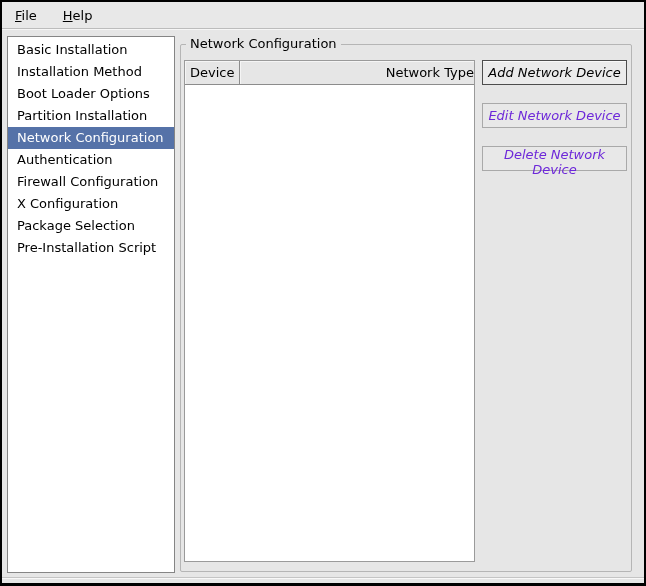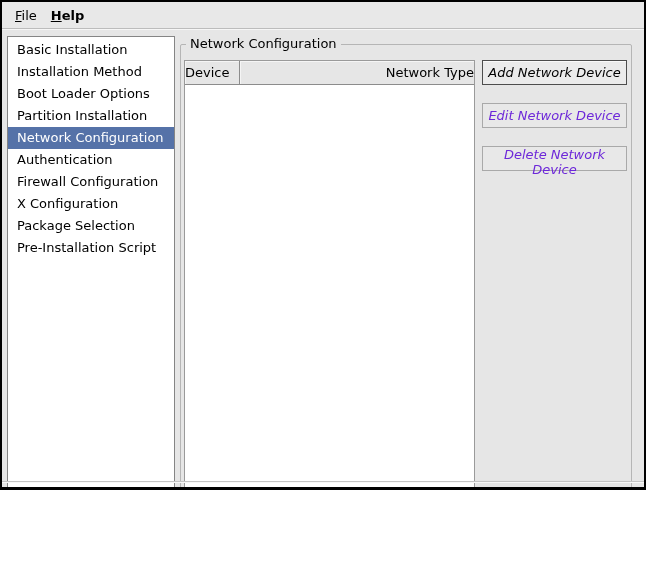--- a/index.html
+++ b/index.html
@@ -9,41 +9,41 @@
   }
   *{box-sizing:border-box;margin:0;padding:0;}
   html,body{background:#fff;}
   body{
     font-family:"DejaVu Sans","Liberation Sans",sans-serif;
     font-size:13px;
     color:#000;
   }
   .window{
     position:relative;
-    width:646px;height:490px;
+    width:646px;height:586px;
     background:var(--win-bg);
     border:2px solid #000;
     border-bottom-width:3px;
     overflow:hidden;
   }
   
   .menubar{
     position:absolute;left:0;top:0;right:0;height:27px;
     display:flex;align-items:center;
     padding-left:6px;
     background:#e8e8e8;
     border-bottom:1px solid #bcbcbc;
     box-shadow:0 1px 0 #f6f6f6;
   }
   .menu-item{
     padding:3px 7px;
     cursor:default;
   }
   .menu-item .mn{text-decoration:underline;}
-  .menu-item + .menu-item{font-weight:bold;}
+  .menu-item + .menu-item{margin-left:12px;}
   
   .sidebar{
     position:absolute;left:5px;top:34px;width:168px;height:537px;
     background:#ffffff;
     border:1px solid #858585;
     padding-top:2px;
     overflow:hidden;
   }
   .list-item{
     height:22px;line-height:22px;
@@ -77,20 +77,21 @@
   }
   .table-header{
     display:flex;
     height:24px;
     background:#e6e6e6;
     border-bottom:1px solid #8c8c8c;
     flex:0 0 auto;
   }
   .th{
     line-height:23px;
+    padding-left:5px;
     border-right:1px solid #8c8c8c;
     box-shadow:inset 1px 1px 0 #f5f5f5;
     white-space:nowrap;
     overflow:hidden;
     cursor:default;
   }
   .th.col-device{flex:0 0 55px;}
   .th.col-type{flex:1 1 auto;border-right:none;text-align:right;}
   .table-body{flex:1 1 auto;background:#fff;}
   

